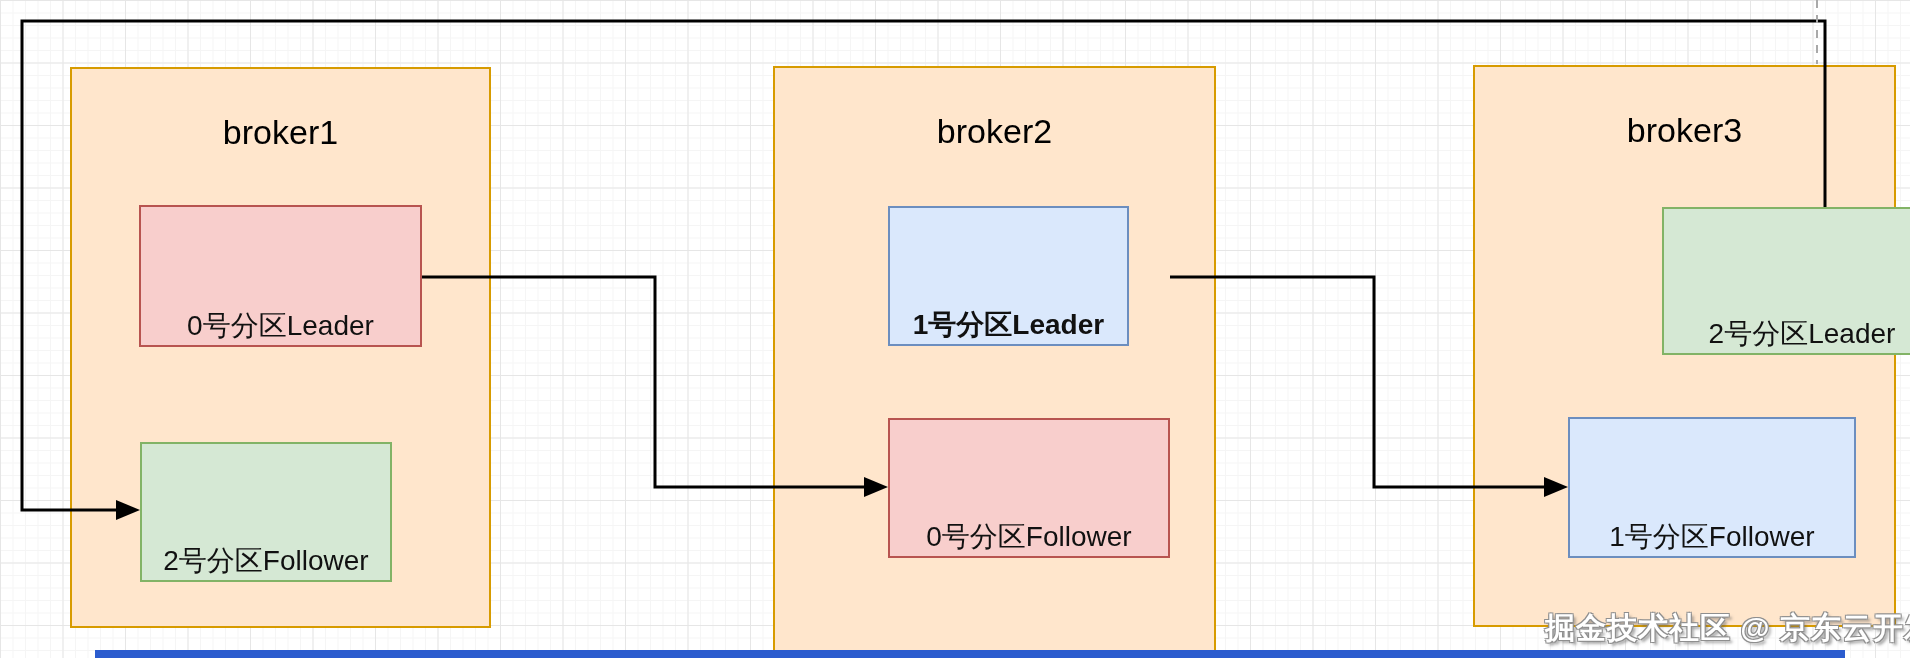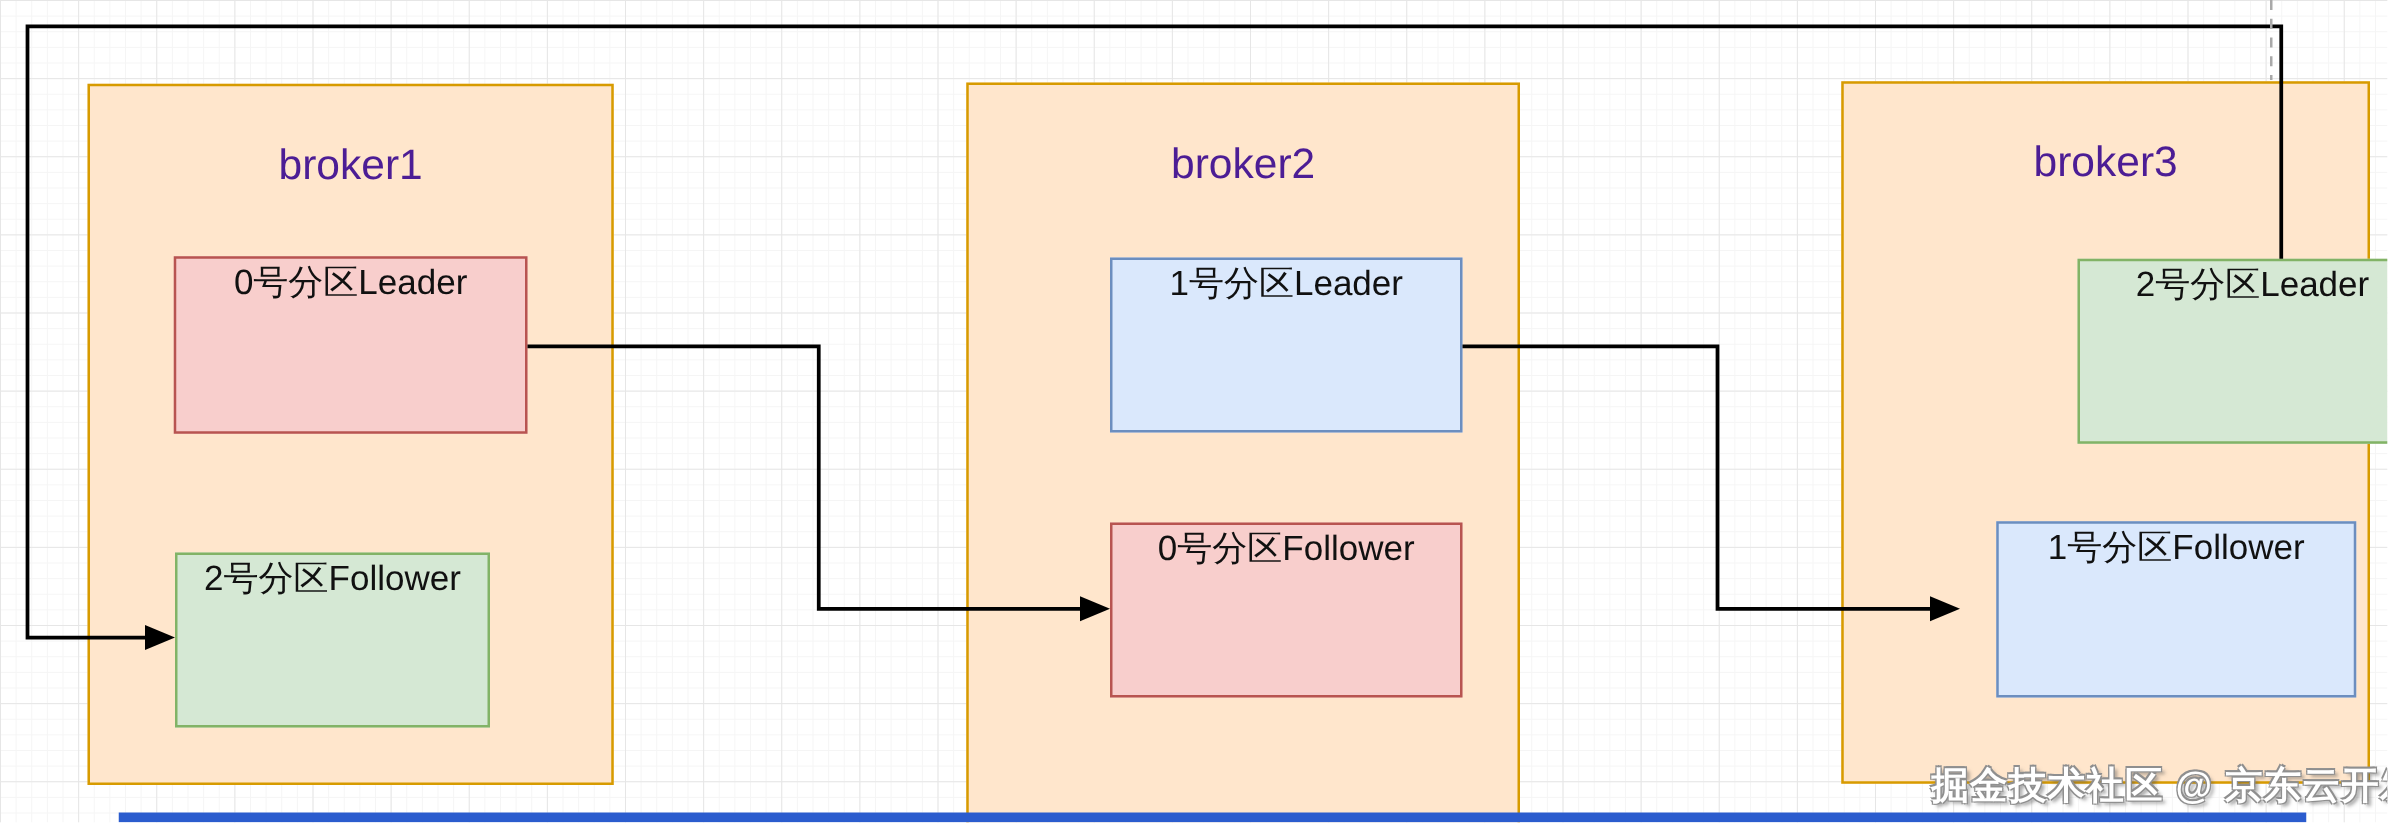--- a/index.html
+++ b/index.html
@@ -22,46 +22,46 @@
 
   .broker {
     position: absolute;
     background: #ffe6cc;
     border: 2px solid #d79b00;
   }
   .broker-title {
     margin-top: 44px;
     text-align: center;
     font-size: 34px;
-    color: #4c1d95;
+    color: #000000;
   }
   #broker1 { left: 70px;   top: 67px; width: 421px; height: 561px; }
   #broker2 { left: 773px;  top: 66px; width: 443px; height: 644px; }
   #broker3 { left: 1473px; top: 65px; width: 423px; height: 562px; }
 
   .partition {
     position: absolute;
     display: flex;
-    align-items: flex-start;
+    align-items: flex-end;
     justify-content: center;
     font-size: 28px;
     color: #111111;
     border: 2px solid;
     text-align: center;
   }
   .partition.red   { background: #f8cecc; border-color: #b85450; }
   .partition.green { background: #d5e8d4; border-color: #82b366; }
   .partition.blue  { background: #dae8fc; border-color: #6c8ebf; }
 
   #p-b1-leader   { left: 139px;  top: 205px; width: 283px; height: 142px; }
   #p-b1-follower { left: 140px;  top: 442px; width: 252px; height: 140px; }
-  #p-b2-leader   { left: 888px;  top: 206px; width: 282px; height: 140px; }
+  #p-b2-leader   { left: 888px;  top: 206px; width: 241px; height: 140px; font-weight: bold; }
   #p-b2-follower { left: 888px;  top: 418px; width: 282px; height: 140px; }
   #p-b3-leader   { left: 1662px; top: 207px; width: 280px; height: 148px; }
-  #p-b3-follower { left: 1568px; top: 417px; width: 288px; height: 141px; margin-left: 29px; }
+  #p-b3-follower { left: 1568px; top: 417px; width: 288px; height: 141px; }
 
   .wires { position: absolute; left: 0; top: 0; width: 1910px; height: 658px; pointer-events: none; }
 
   .watermark {
     position: absolute;
     left: 1545px;
     top: 608px;
     width: 360px;
     font-size: 30px;
     font-weight: bold;

